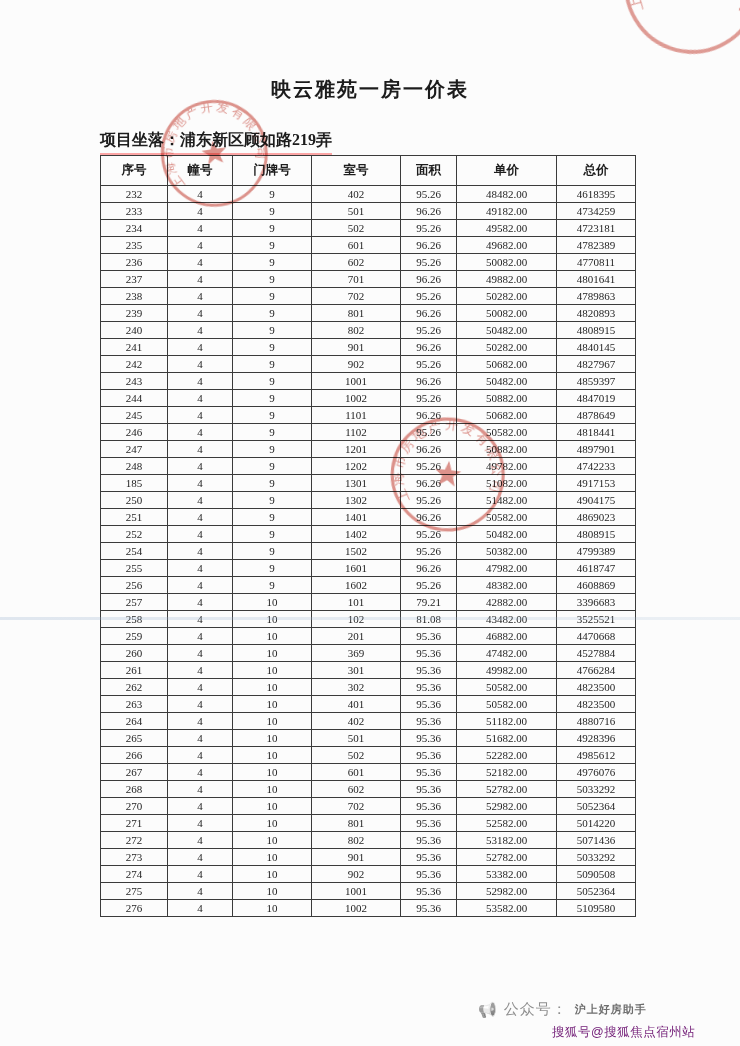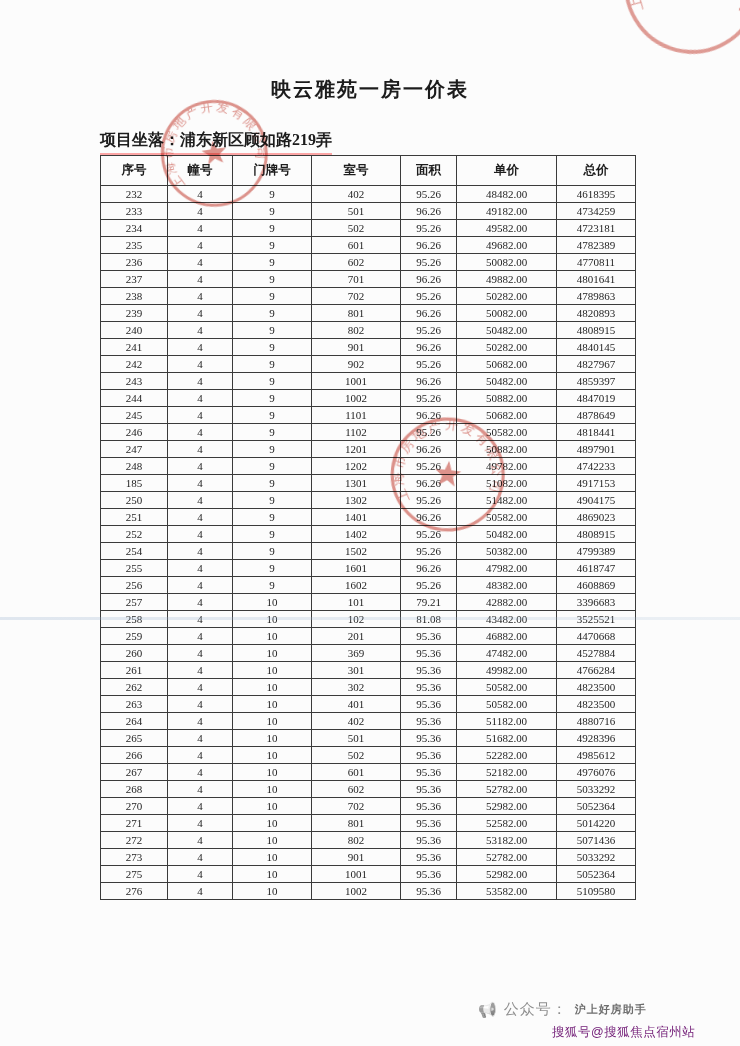--- a/index.html
+++ b/index.html
@@ -437,20 +437,29 @@
       <tr>
         <td>273</td>
         <td>4</td>
         <td>10</td>
         <td>901</td>
         <td>95.36</td>
         <td>52782.00</td>
         <td>5033292</td>
       </tr>
       <tr>
+        <td>274</td>
+        <td>4</td>
+        <td>10</td>
+        <td>902</td>
+        <td>95.36</td>
+        <td>53382.00</td>
+        <td>5090508</td>
+      </tr>
+      <tr>
         <td>275</td>
         <td>4</td>
         <td>10</td>
         <td>1001</td>
         <td>95.36</td>
         <td>52982.00</td>
         <td>5052364</td>
       </tr>
       <tr>
         <td>276</td>

